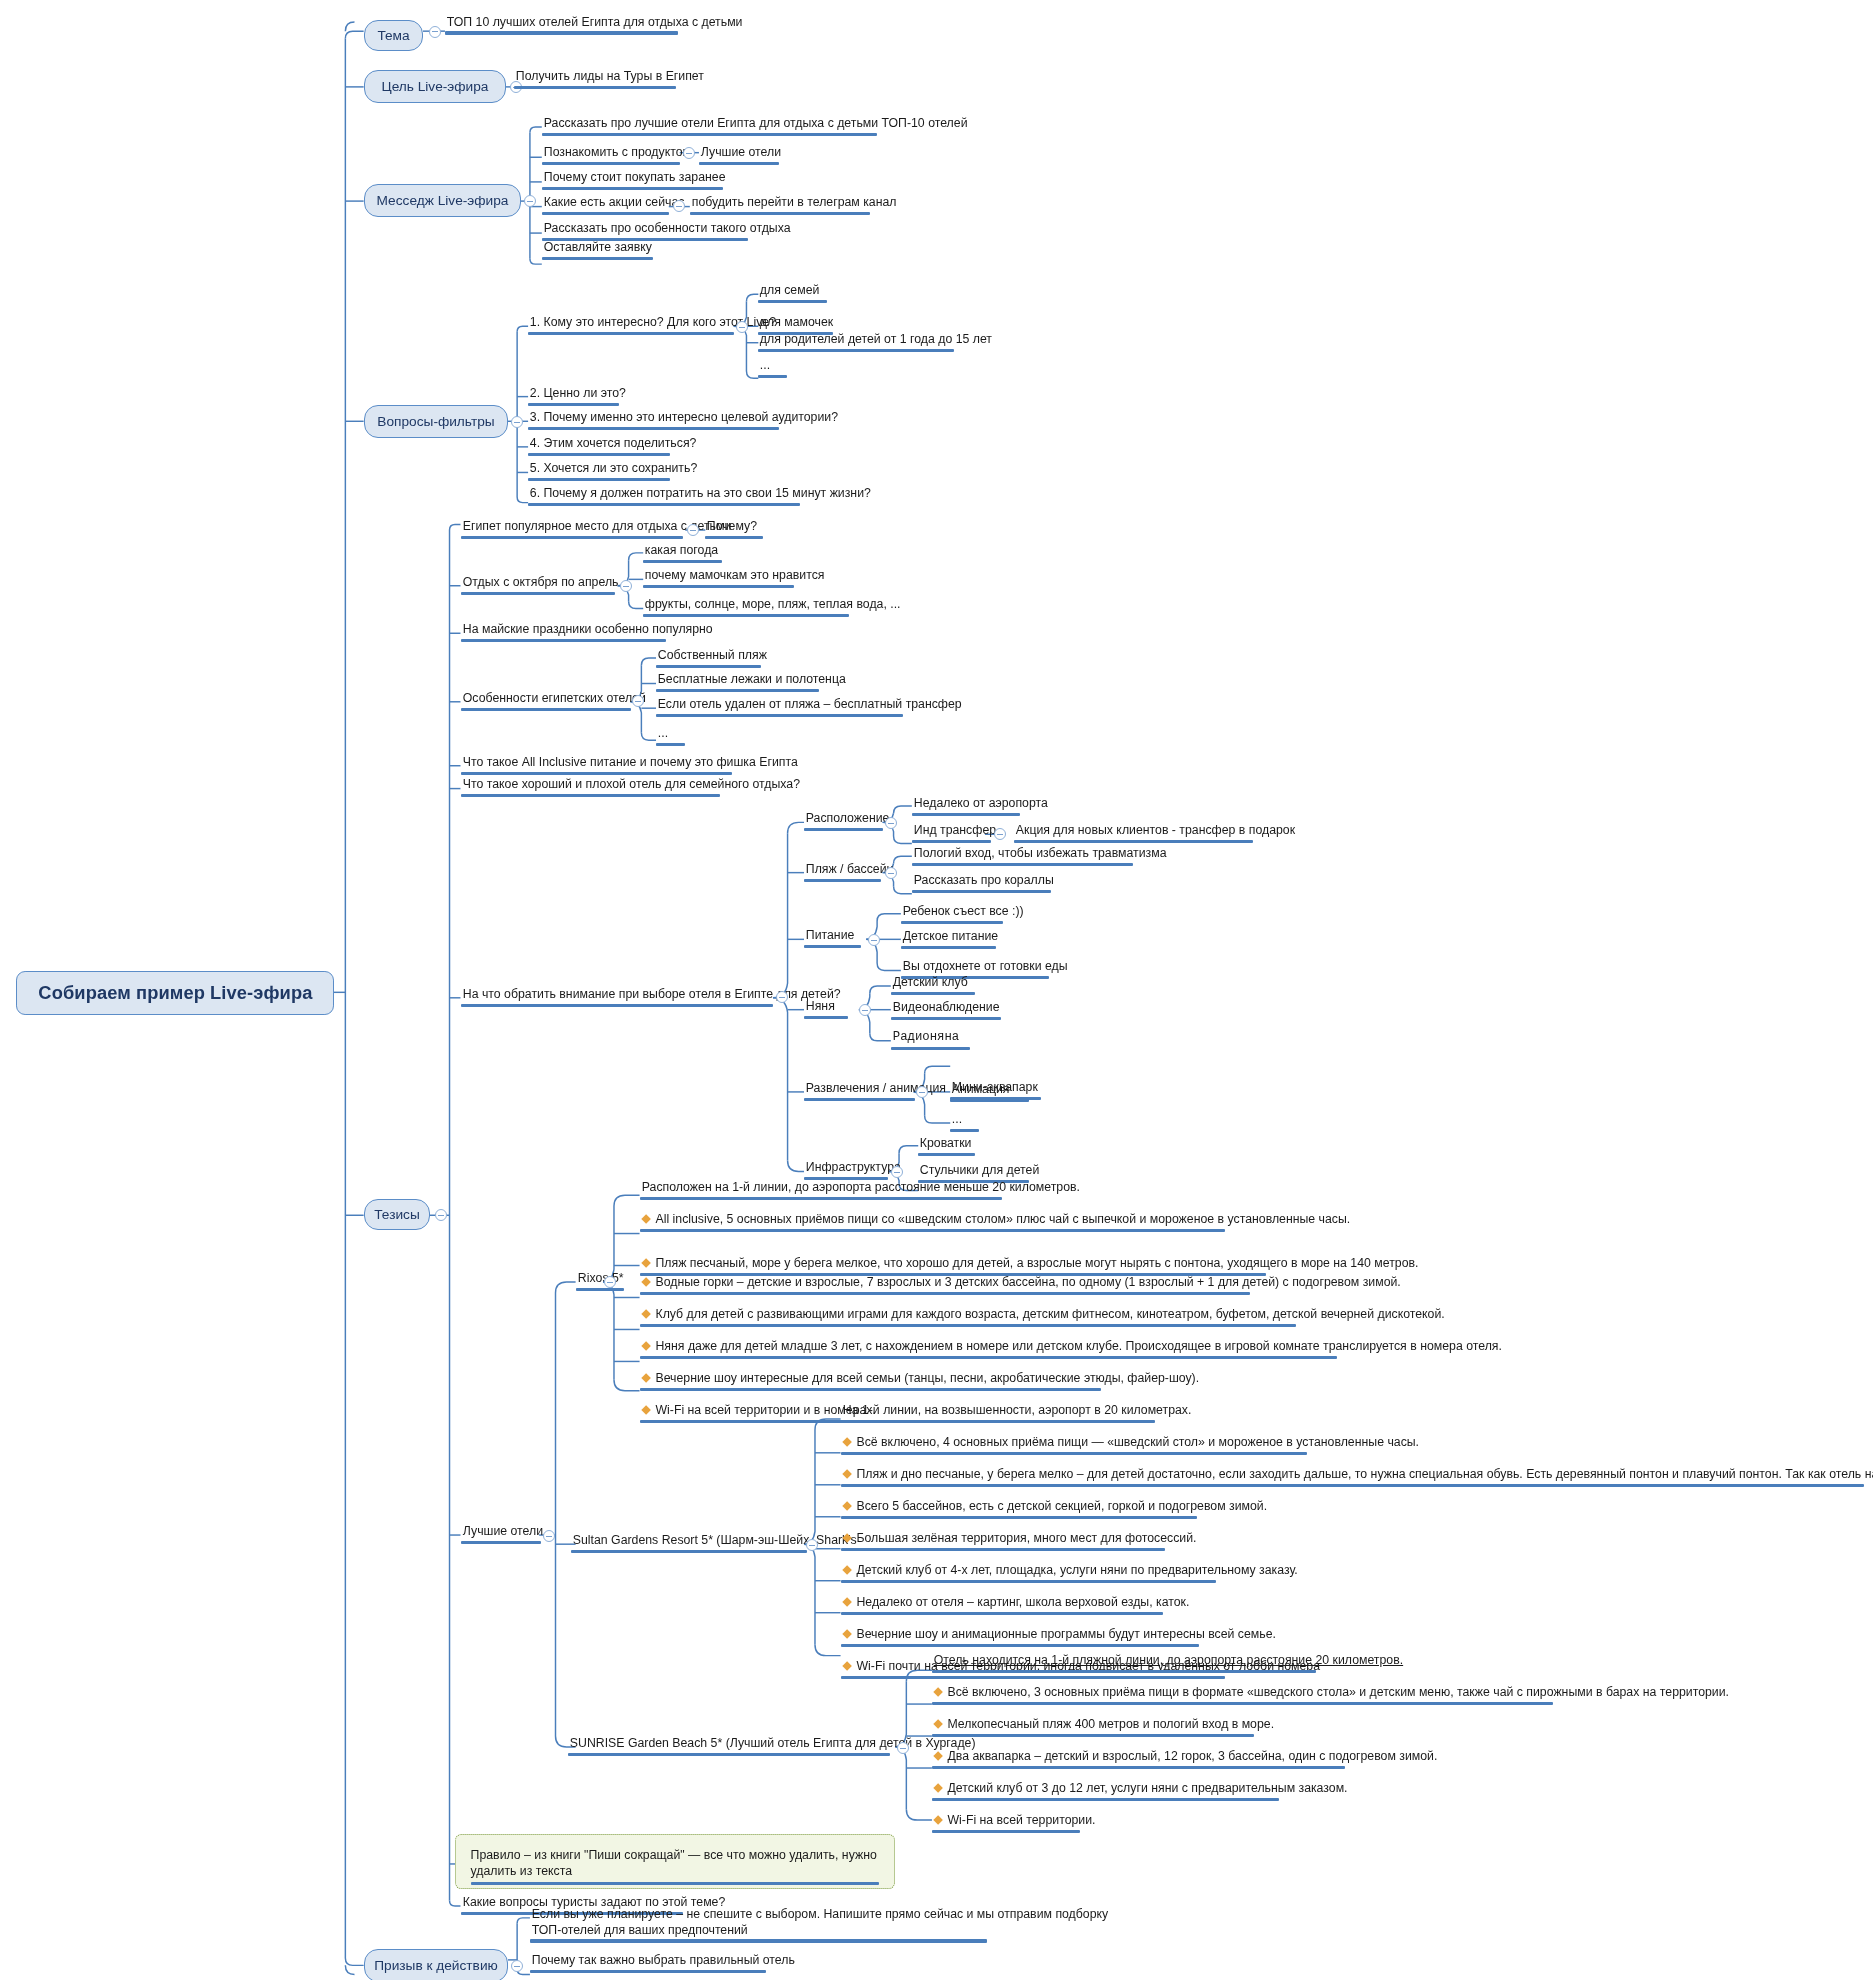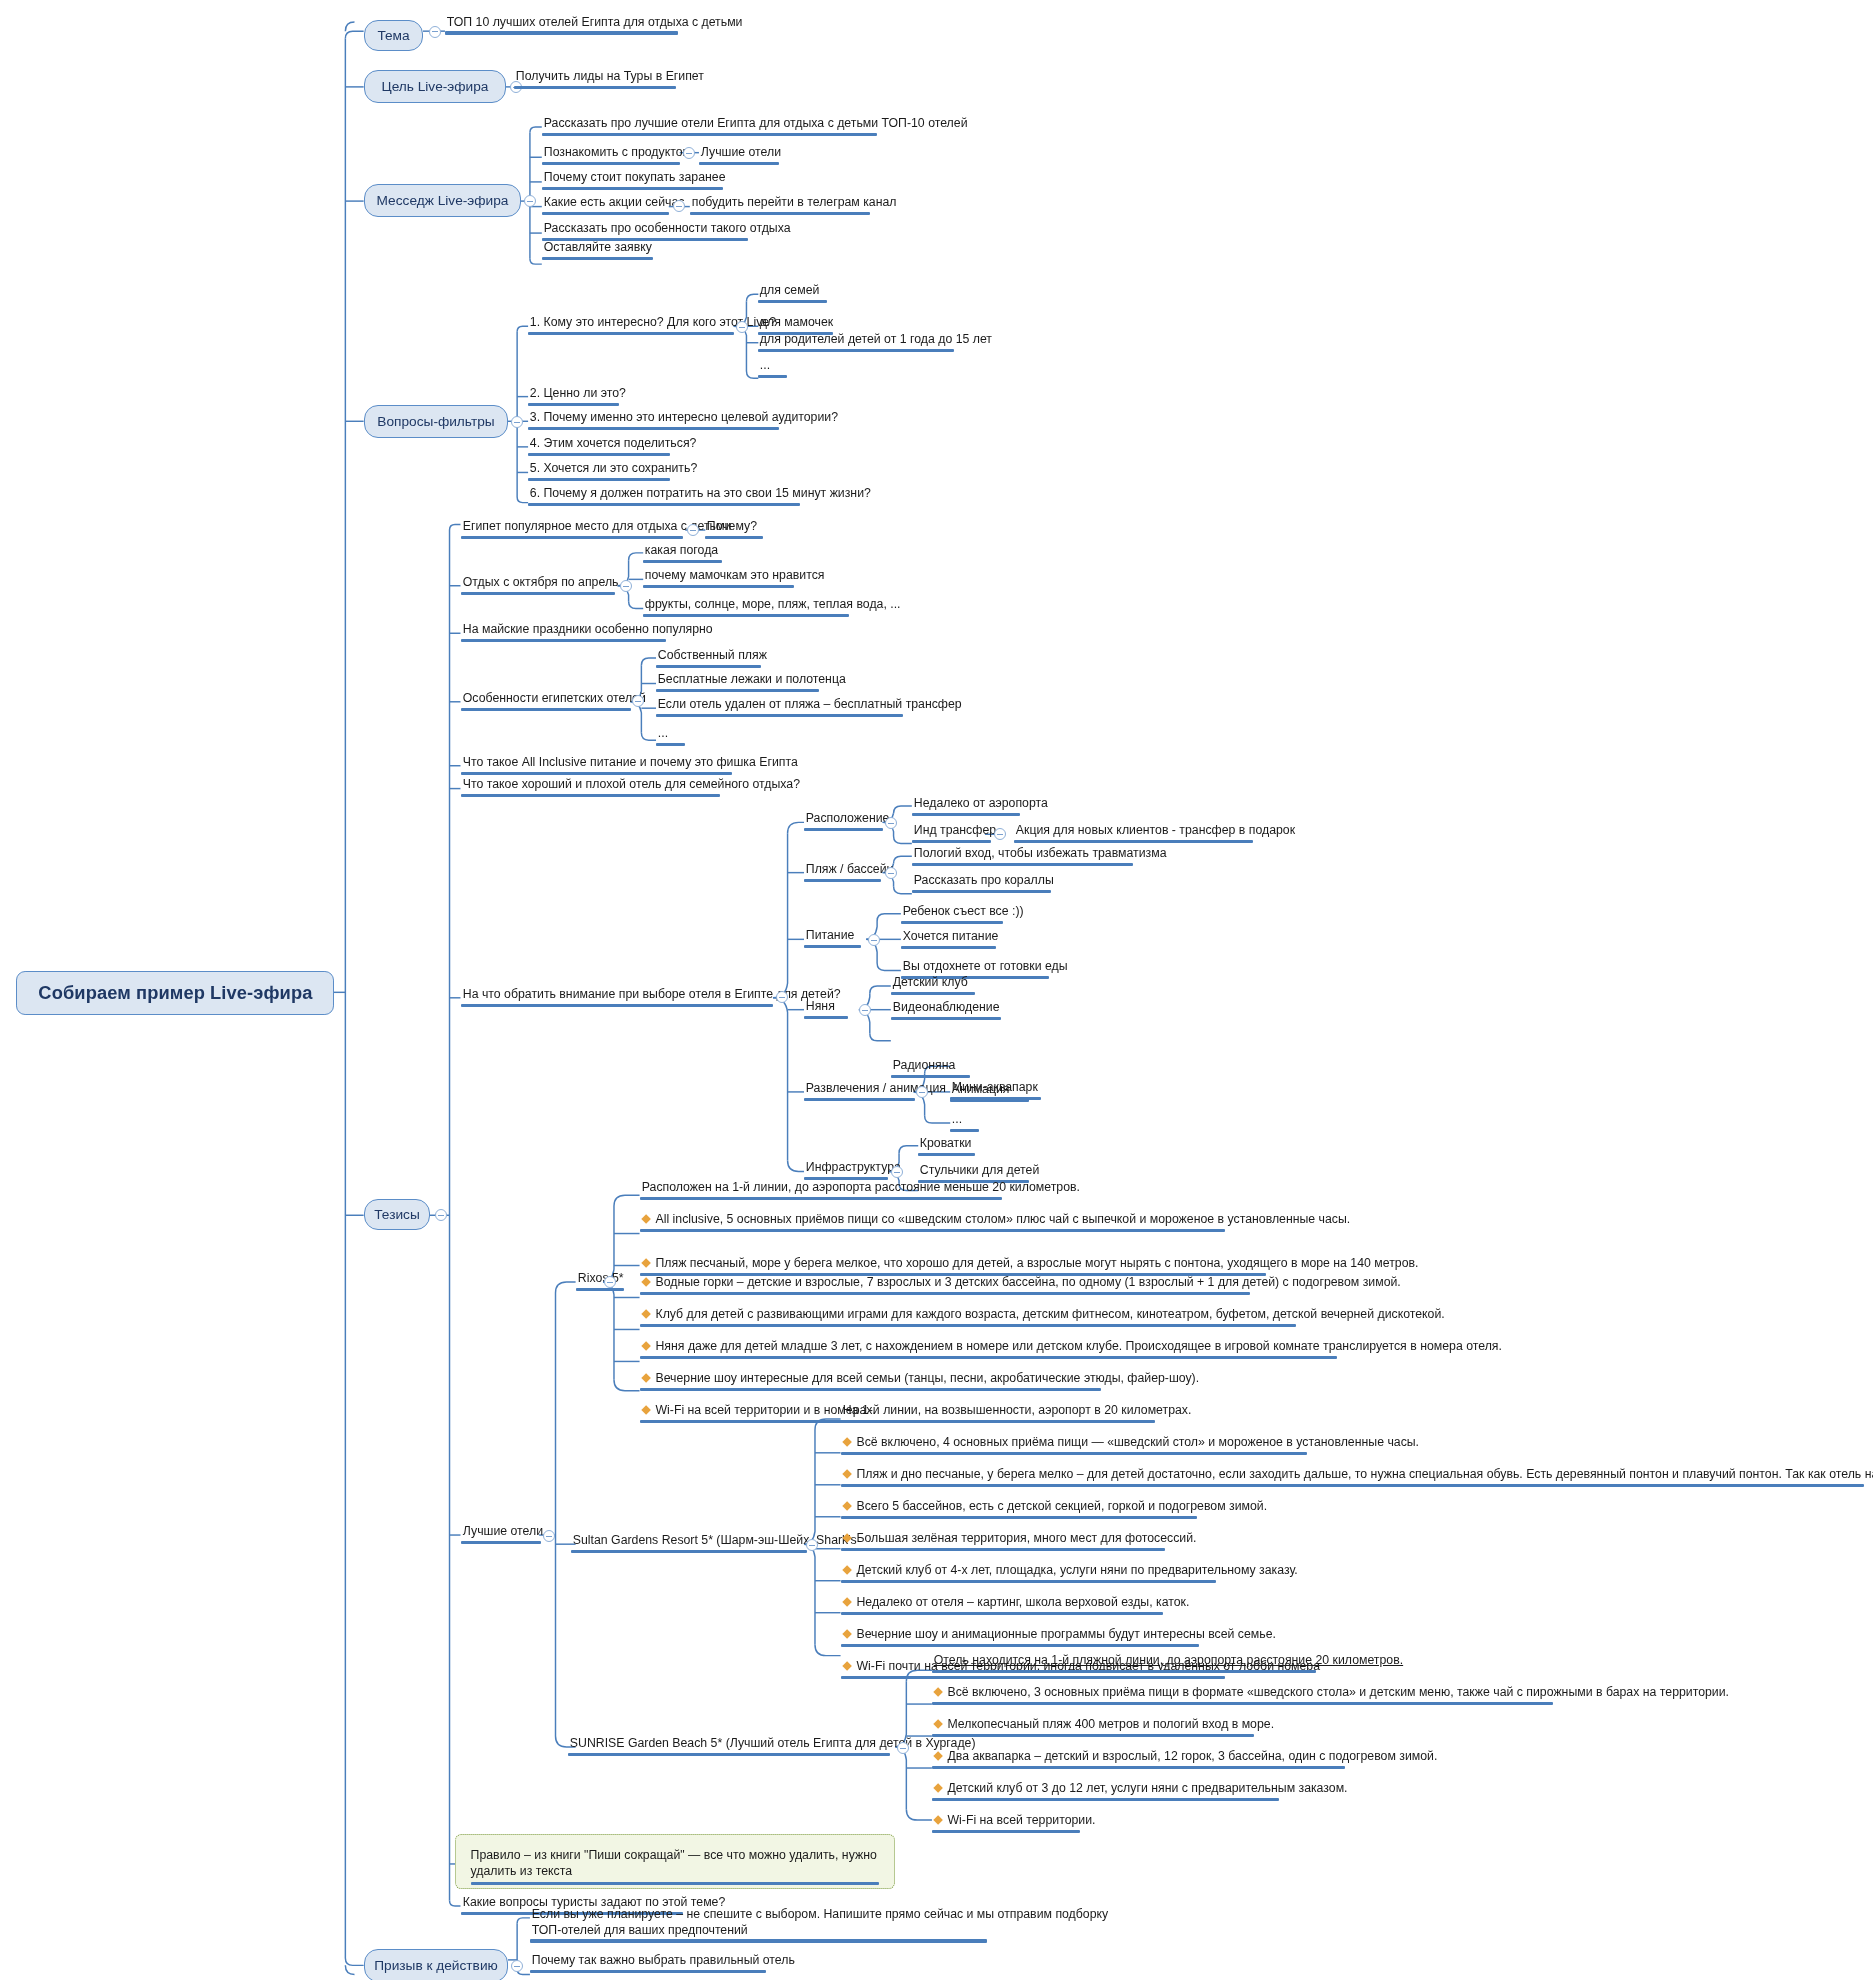--- a/index.html
+++ b/index.html
@@ -523,42 +523,42 @@
   <div class="node" style="left:804px; top:929px; width:57px;">
     <span class="txt">Питание</span>
     <span class="ul"></span>
   </div>
   <div class="toggle" style="left:868px; top:934px;"></div>
   <div class="node" style="left:901px; top:905px; width:102px;">
     <span class="txt">Ребенок съест все :))</span>
     <span class="ul"></span>
   </div>
   <div class="node" style="left:901px; top:930px; width:95px;">
-    <span class="txt">Хочется питание</span>
+    <span class="txt">Детское питание</span>
     <span class="ul"></span>
   </div>
   <div class="node" style="left:901px; top:960px; width:148px;">
     <span class="txt">Вы отдохнете от готовки еды</span>
     <span class="ul"></span>
   </div>
 
   <div class="node" style="left:804px; top:1000px; width:44px;">
     <span class="txt">Няня</span>
     <span class="ul"></span>
   </div>
   <div class="toggle" style="left:859px; top:1004px;"></div>
   <div class="node" style="left:891px; top:976px; width:84px;">
     <span class="txt">Детский клуб</span>
     <span class="ul"></span>
   </div>
   <div class="node" style="left:891px; top:1001px; width:110px;">
     <span class="txt">Видеонаблюдение</span>
     <span class="ul"></span>
   </div>
-  <div class="node" style="left:891px; top:1059px; width:79px;">
+  <div class="node" style="left:891px; top:1031px; width:79px;font-family:Liberation Mono, monospace;">
     <span class="txt">Радионяна</span>
     <span class="ul"></span>
   </div>
 
   <div class="node" style="left:804px; top:1082px; width:111px;">
     <span class="txt">Развлечения / анимация</span>
     <span class="ul"></span>
   </div>
   <div class="toggle" style="left:916px; top:1086px;"></div>
   <div class="node" style="left:950px; top:1057px; width:91px;margin-top:24px;">

